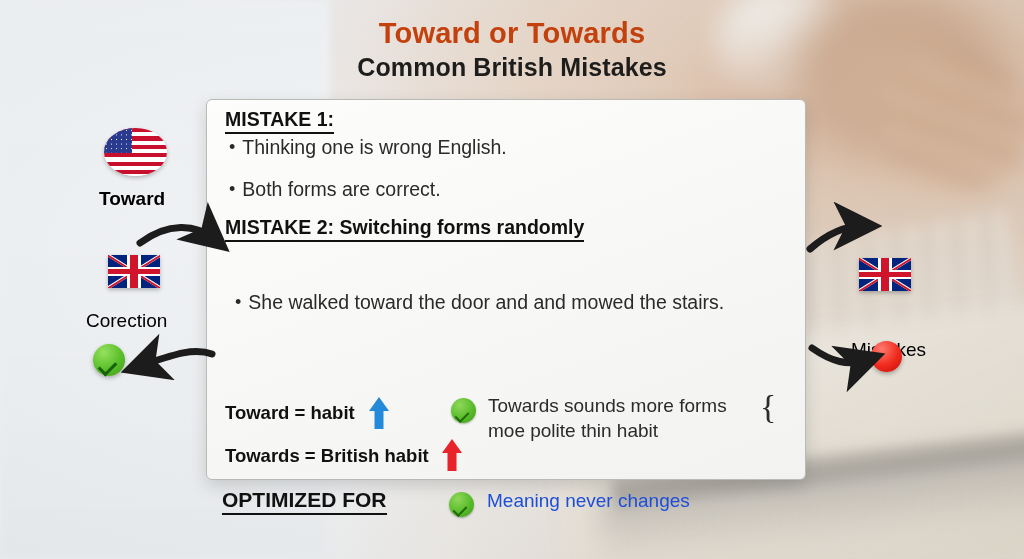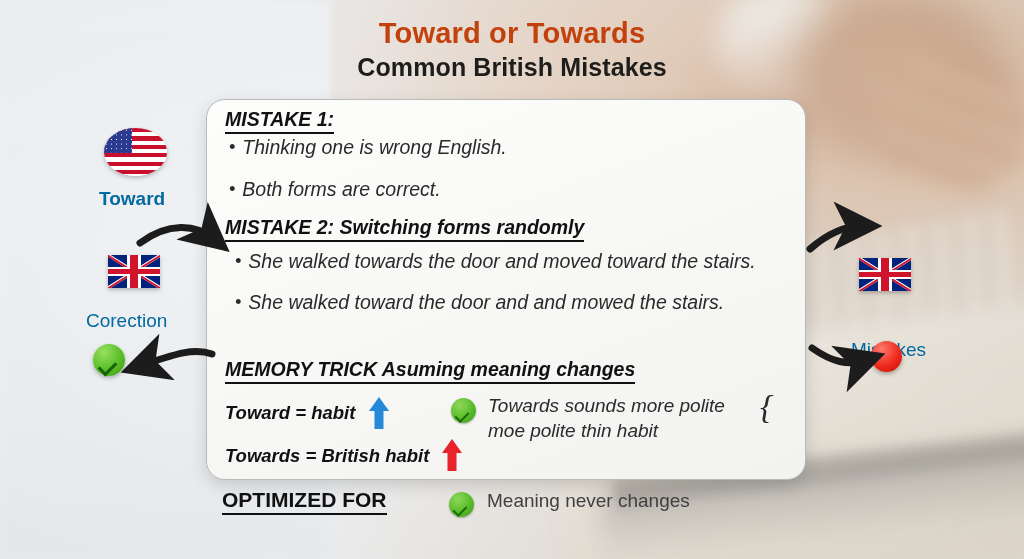--- a/index.html
+++ b/index.html
@@ -50,22 +50,22 @@
     background:radial-gradient(120% 110% at 40% 45%,rgba(255,255,255,.25) 0%,rgba(120,120,120,.10) 100%);}
 
   
   .title-wrap{position:absolute;left:0;top:16px;width:1024px;text-align:center;z-index:6;}
   .title{font-size:29px;font-weight:bold;color:#c2410c;letter-spacing:.2px;line-height:1.18;}
   .subtitle{font-size:25px;font-weight:bold;color:#1d1d1b;letter-spacing:.1px;line-height:1.2;margin-top:2px;}
 
   
   .card{position:absolute;left:206px;top:99px;width:598px;height:379px;
     background:linear-gradient(160deg,#fdfdfc 0%,#f7f7f5 55%,#f2f2f0 100%);
-    border-radius:19px;border:1.5px solid #b9b9b6;
-    box-shadow:0 6px 16px rgba(80,80,80,.22);z-index:5;overflow:hidden;font-style:italic;}
+    border-radius:6px;border:1.5px solid #b9b9b6;
+    box-shadow:0 6px 16px rgba(80,80,80,.22);z-index:5;overflow:hidden;}
   .card-inner{position:relative;width:100%;height:100%;}
 
   .h-underline{display:inline-block;border-bottom:2.5px solid #111;padding-bottom:1px;}
   .hl{position:absolute;font-size:19.5px;font-weight:bold;color:#111;white-space:nowrap;}
   .bullet{position:absolute;font-size:19.5px;color:#2a2a2a;white-space:nowrap;}
   .bullet .dot{display:inline-block;margin-right:7px;font-size:18px;vertical-align:1px;}
 
   .mt-row{position:absolute;font-size:18.5px;font-weight:bold;color:#111;white-space:nowrap;}
   .rt{position:absolute;font-size:19px;color:#2b2b2b;white-space:nowrap;}
 
@@ -76,31 +76,31 @@
   .check{position:absolute;width:25px;height:25px;border-radius:50%;
     background:radial-gradient(circle at 35% 28%,#8fd85a 0%,#59bb2a 55%,#3f9c18 100%);
     box-shadow:0 1px 2px rgba(0,0,0,.3);}
   .check:after{content:"";position:absolute;left:6.5px;top:11px;width:6px;height:11px;
     border:solid #1f6b08;border-width:0 2.6px 2.6px 0;transform:rotate(45deg);}
 
   .brace{position:absolute;font-size:34px;color:#2b2b2b;font-family:"Liberation Serif",serif;}
 
   
   .opt{position:absolute;left:222px;top:488px;font-size:21px;font-weight:bold;color:#111;z-index:6;text-align:center;}
-  .optline{position:absolute;left:449px;top:490px;font-size:19px;color:#404040;z-index:6;text-align:center;}
+  .optline{position:absolute;left:449px;top:490px;font-size:19px;color:#1d4ed8;z-index:6;text-align:center;}
   .optcheck{position:absolute;left:449px;top:492px;z-index:6;}
 
   
   .us-flag{position:absolute;left:104px;top:128px;width:63px;height:48px;border-radius:50%;
     overflow:hidden;box-shadow:0 2px 4px rgba(0,0,0,.25);z-index:6;
     background:repeating-linear-gradient(180deg,#c8102e 0 4.2px,#ffffff 4.2px 8.4px);}
   .us-canton{position:absolute;left:0;top:0;width:28px;height:25px;background:#2a3b8f;
     background-image:radial-gradient(circle,#fff 0.8px,transparent 0.9px);
     background-size:5px 4.6px;}
-  .lbl{position:absolute;font-size:19px;color:#0369a1;z-index:6;white-space:nowrap;}
+  .lbl{position:absolute;font-size:19px;color:#000000;z-index:6;white-space:nowrap;}
   .lbl-b{font-weight:bold;}
 
   .uk-flag{position:absolute;width:52px;height:33px;overflow:hidden;z-index:6;
     box-shadow:0 2px 4px rgba(0,0,0,.25);background:#00247d;}
   .uk-flag i{position:absolute;display:block;}
   .uk-d1{left:-12%;top:45%;width:124%;height:10%;background:#fff;transform:rotate(32deg);}
   .uk-d2{left:-12%;top:45%;width:124%;height:10%;background:#fff;transform:rotate(-32deg);}
   .uk-d3{left:-12%;top:47%;width:124%;height:5%;background:#cf142b;transform:rotate(32deg);}
   .uk-d4{left:-12%;top:47%;width:124%;height:5%;background:#cf142b;transform:rotate(-32deg);}
   .uk-cv{left:0;top:36%;width:100%;height:28%;background:#fff;}
@@ -200,43 +200,37 @@
         <span class="dot">•</span><span>Thinking one is wrong English.</span>
       </div>
       <div class="bullet" style="left:22px;top:78px;">
         <span class="dot">•</span><span>Both forms are correct.</span>
       </div>
 
       <div class="hl" style="left:18px;top:116px;">
         <span class="h-underline">MISTAKE 2: Switching forms randomly</span>
       </div>
 
-      <div class="bullet" style="left:28px;top:150px;">
-        <span class="dot">•</span><span>She walked towards the door and moved toward the stairs.</span>
-      </div>
       <div class="bullet" style="left:28px;top:191px;">
         <span class="dot">•</span><span>She walked toward the door and and mowed the stairs.</span>
       </div>
 
-      <div class="hl" style="left:18px;top:258px;">
-        <span class="h-underline">MEMORY TRICK Asuming meaning changes</span>
-      </div>
 
       <div class="mt-row" style="left:18px;top:302px;">Toward = habit</div>
       <svg class="arrow-up" style="left:161px;top:296px;" viewBox="0 0 22 34">
         <path d="M11,1 L21,15 L15.5,15 L15.5,33 L6.5,33 L6.5,15 L1,15 Z" fill="#2389d8"></path>
       </svg>
 
       <div class="mt-row" style="left:18px;top:345px;">Towards = British habit</div>
       <svg class="arrow-up" style="left:234px;top:338px;" viewBox="0 0 22 34">
         <path d="M11,1 L21,15 L15.5,15 L15.5,33 L6.5,33 L6.5,15 L1,15 Z" fill="#e8232a"></path>
       </svg>
 
       <div class="check" style="left:244px;top:298px;"></div>
-      <div class="rt" style="left:281px;top:295px;">Towards sounds more polite</div>
+      <div class="rt" style="left:281px;top:295px;">Towards sounds more forms</div>
       <div class="rt" style="left:281px;top:320px;">moe polite thin habit</div>
 
       <div class="brace" style="left:553px;top:288px;">{</div>
 
     </div>
   </div>
 
   <div class="opt">
     <span class="h-underline">OPTIMIZED FOR</span>
   </div>

